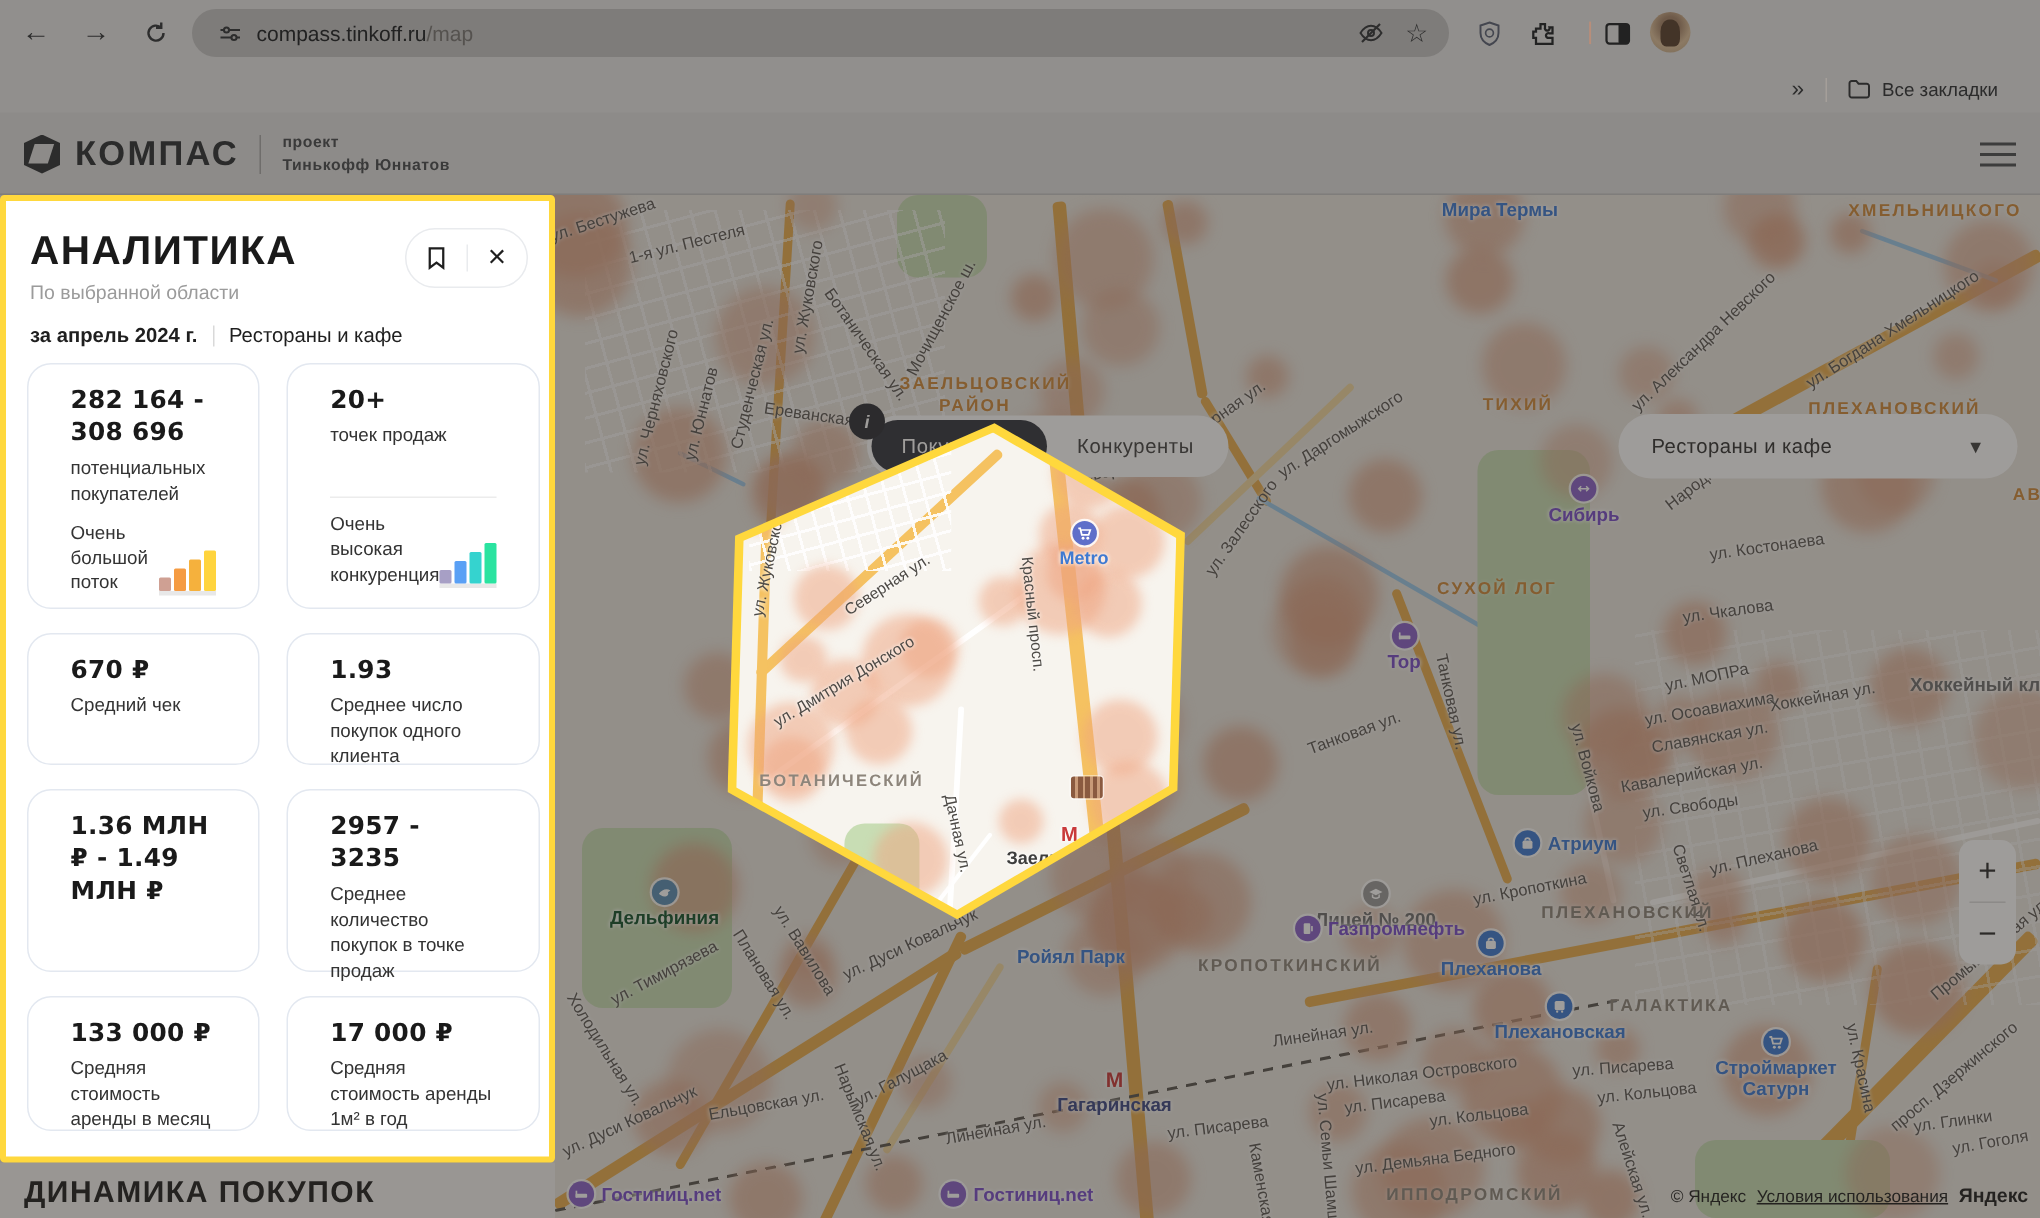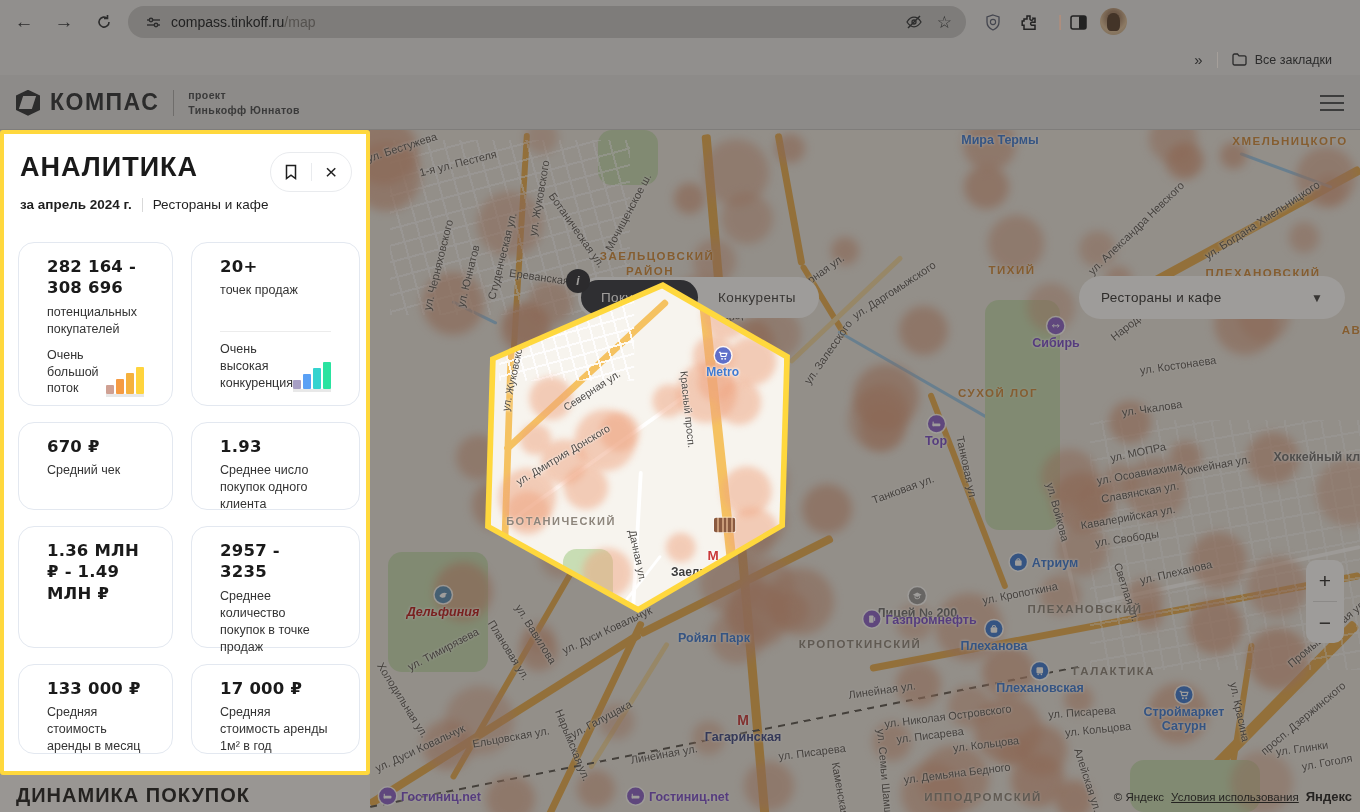--- a/index.html
+++ b/index.html
@@ -483,21 +483,21 @@
       </div>
       <div class="poi" style="left: 714px; top: 507px;">
         <span class="poi-lbl" style="color:#3f7ad1;">Ройял Парк</span>
       </div>
       <div class="poi" style="left: 443px; top: 473px;">
         <span class="poi-ic" style="background:#5b8fb5">
           <svg viewBox="0 0 10 10">
             <path d="M1.5 6c2-3 5-3.5 7-2l-1.5 1c.5 1 .2 2-1 2.5C4 8 2.5 7 1.5 6z" fill="#fff"></path>
           </svg>
         </span>
-        <span class="poi-lbl" style="color:#b91c1c;font-style:italic;">Дельфиния</span>
+        <span class="poi-lbl" style="color:#14532d;">Дельфиния</span>
       </div>
       <div class="poi poi-row" style="left: 430px; top: 666px;">
         <span class="poi-ic" style="background:#8a63c9">
           <svg viewBox="0 0 10 10">
             <rect x="1.5" y="4.8" width="7" height="2.4" rx=".6" fill="#fff"></rect>
             <rect x="1.5" y="3" width="1" height="4.2" fill="#fff"></rect>
           </svg>
         </span>
         <span class="poi-lbl" style="color:#7a4fc9;">Гостиниц.net</span>
       </div>
@@ -609,20 +609,21 @@
           <div class="poi" style="left: 248px; top: 251px;">
             <span style="width:22px;height:15px;border-radius:2px;background:repeating-linear-gradient(90deg,#8a5a40 0 3px,#c89a78 3px 5px);box-shadow:0 0 0 1px rgba(255,255,255,.6)"></span>
           </div>
         </div>
     </div>
   </div>
 </div>
 
 <div id="panel">
   <div id="paneltitle">АНАЛИТИКА</div>
+  <div id="panelsub">По выбранной области</div>
   <div id="panelbtns">
     <button class="pbtn">
       <svg width="14" height="16" viewBox="0 0 14 16">
           <path d="M2.5 1.5h9v13l-4.5-3.4-4.5 3.4z" fill="none" stroke="#1f1f1f" stroke-width="1.5"></path>
         </svg>
     </button>
     <div class="psep"></div>
     <button class="pbtn" id="closebtn">×</button>
   </div>
   <div id="panelmeta">

